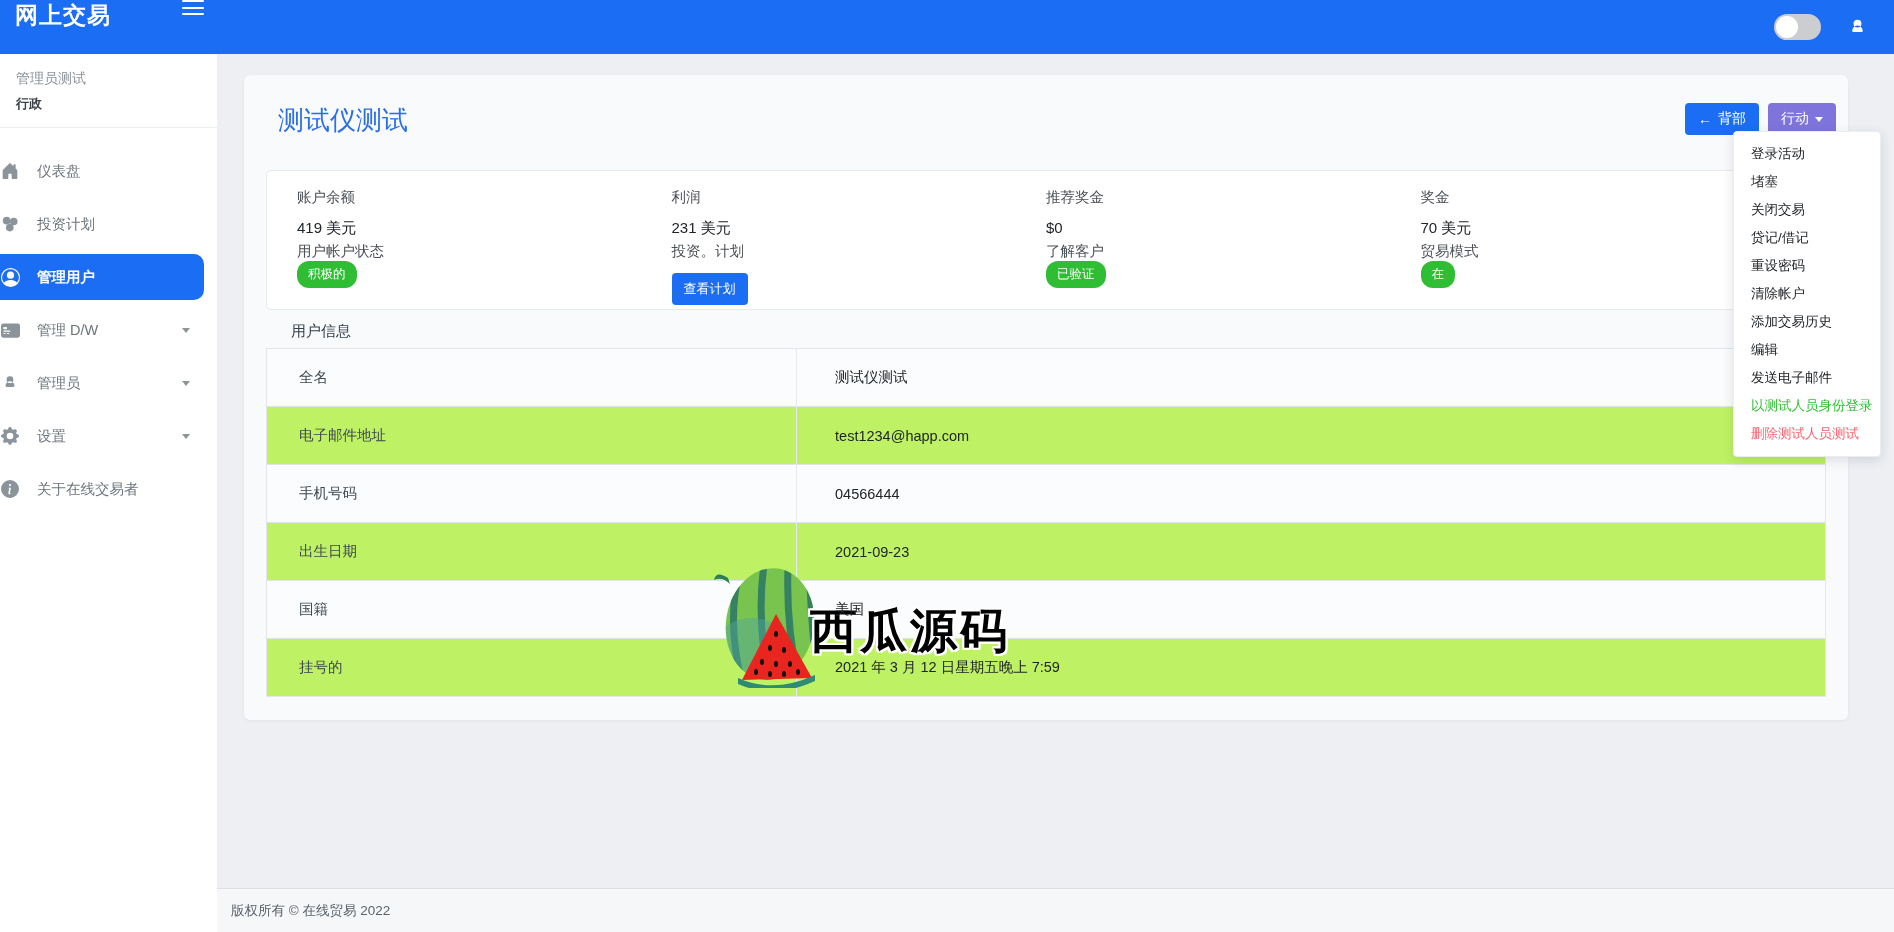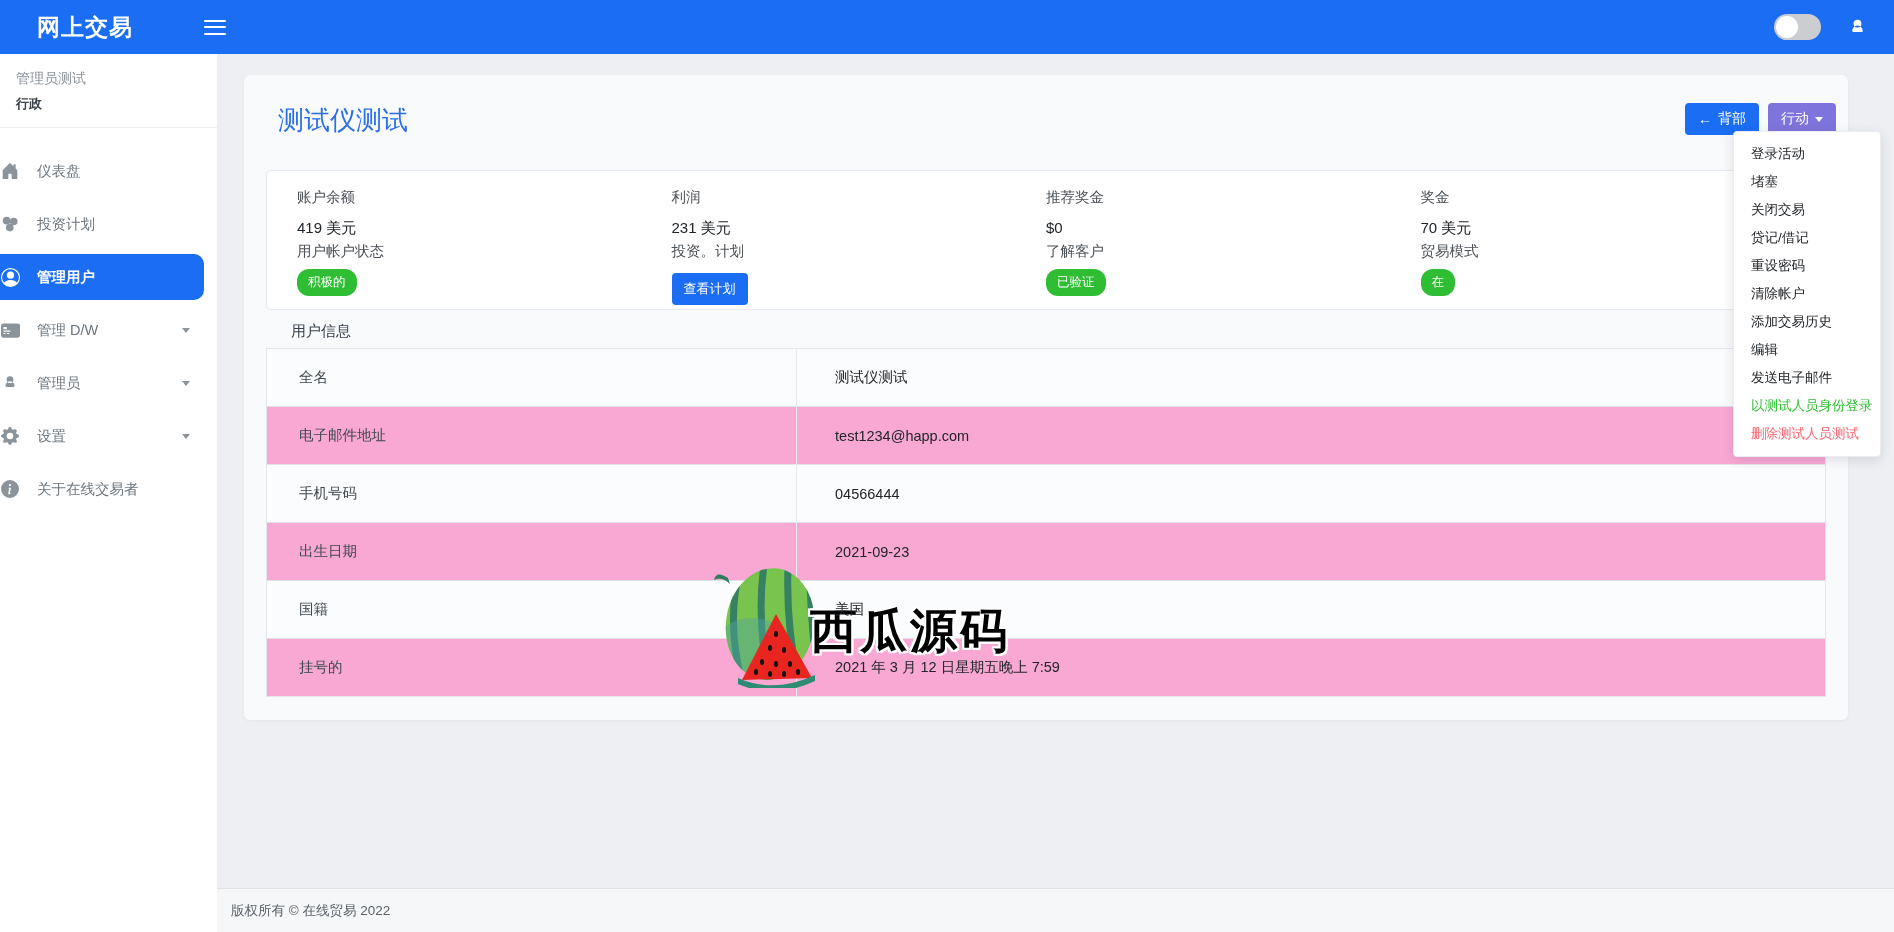--- a/index.html
+++ b/index.html
@@ -1,21 +1,21 @@
 <!DOCTYPE html>
 <html><head>
 <meta charset="utf-8">
 <style>
   * { margin:0; padding:0; box-sizing:border-box; }
   html,body { width:1894px; height:932px; overflow:hidden;
     font-family:"Liberation Sans", sans-serif; background:#edeff3; }
 
   
   .navbar { position:absolute; left:0; top:0; width:1894px; height:54px;
-    background:#1b6ef3; display:flex; align-items:center; z-index:200;padding-left:22px; }
+    background:#1b6ef3; display:flex; z-index:200; }
   .brand { width:170px; padding-left:15px; color:#fff; font-size:23px; font-weight:bold; letter-spacing:1px; }
   .hamburger { width:22px; height:15px; display:flex; flex-direction:column; justify-content:space-between; cursor:pointer; margin-left:12px; }
   .hamburger span { display:block; height:2px; background:#fff; border-radius:1px; }
   .nav-right { margin-left:auto; display:flex; align-items:center; gap:26px; padding-right:26px; }
   .toggle { width:47px; height:26px; border-radius:13px; background:#cbcdd1; position:relative; cursor:pointer; }
   .toggle .knob { position:absolute; left:2px; top:2px; width:22px; height:22px; border-radius:50%; background:#fff; }
   .nav-user svg { display:block; }
 
   
   .sidebar { position:absolute; left:0; top:54px; bottom:0; width:217px; background:#fff; z-index:150; }
@@ -45,28 +45,28 @@
   .caret { width:0; height:0; border-left:4px solid transparent; border-right:4px solid transparent; border-top:5px solid #fff; }
 
   
   .stats-box { position:absolute; top:95px; left:22px; right:22px; height:140px;
     background:#fff; border:1px solid #e6e9ed; border-radius:5px;
     display:grid; grid-template-columns:repeat(4,1fr); grid-auto-rows:auto;
     padding:17px 30px 0 30px; }
   .stat-label { color:#4b5157; font-size:14.5px; }
   .stat-value { color:#212529; font-size:15px; margin-top:12px; }
   .badge { display:inline-block; background:#2fbe33; color:#fff; font-size:12.5px;
-    border-radius:12px; padding:5px 11px; margin-top:8px; }
+    border-radius:12px; padding:5px 11px; }
   .btn-view { display:inline-block; background:#1b6ef3; color:#fff; border:none; border-radius:4px;
     font-size:13px; padding:7px 12px; margin-top:12px; cursor:pointer; font-family:inherit; }
 
   
   .info-title { position:absolute; top:247px; left:34px; color:#37414b; font-size:15px;margin-left:13px; }
   .info-table { position:absolute; top:273px; left:22px; right:22px;
-    border-collapse:collapse; width:1560px; background:#f9a8d4;
+    border-collapse:collapse; width:1560px; background:#bef264;
     border:1px solid #e3e7eb; }
   .info-table tr { height:58px; }
   .info-table tr:nth-child(odd) { background:#fbfcfd; }
   .info-table tr + tr { border-top:1px solid #e0e4e8; }
   .info-table th { width:34%; text-align:left; font-weight:normal; color:#3f4850;
     font-size:14.5px; padding-left:32px; border-right:1px solid #e6eaee; }
   .info-table td { color:#212529; font-size:14.5px; padding-left:38px; }
   .info-table td span { position:relative; z-index:6; }
 
   

